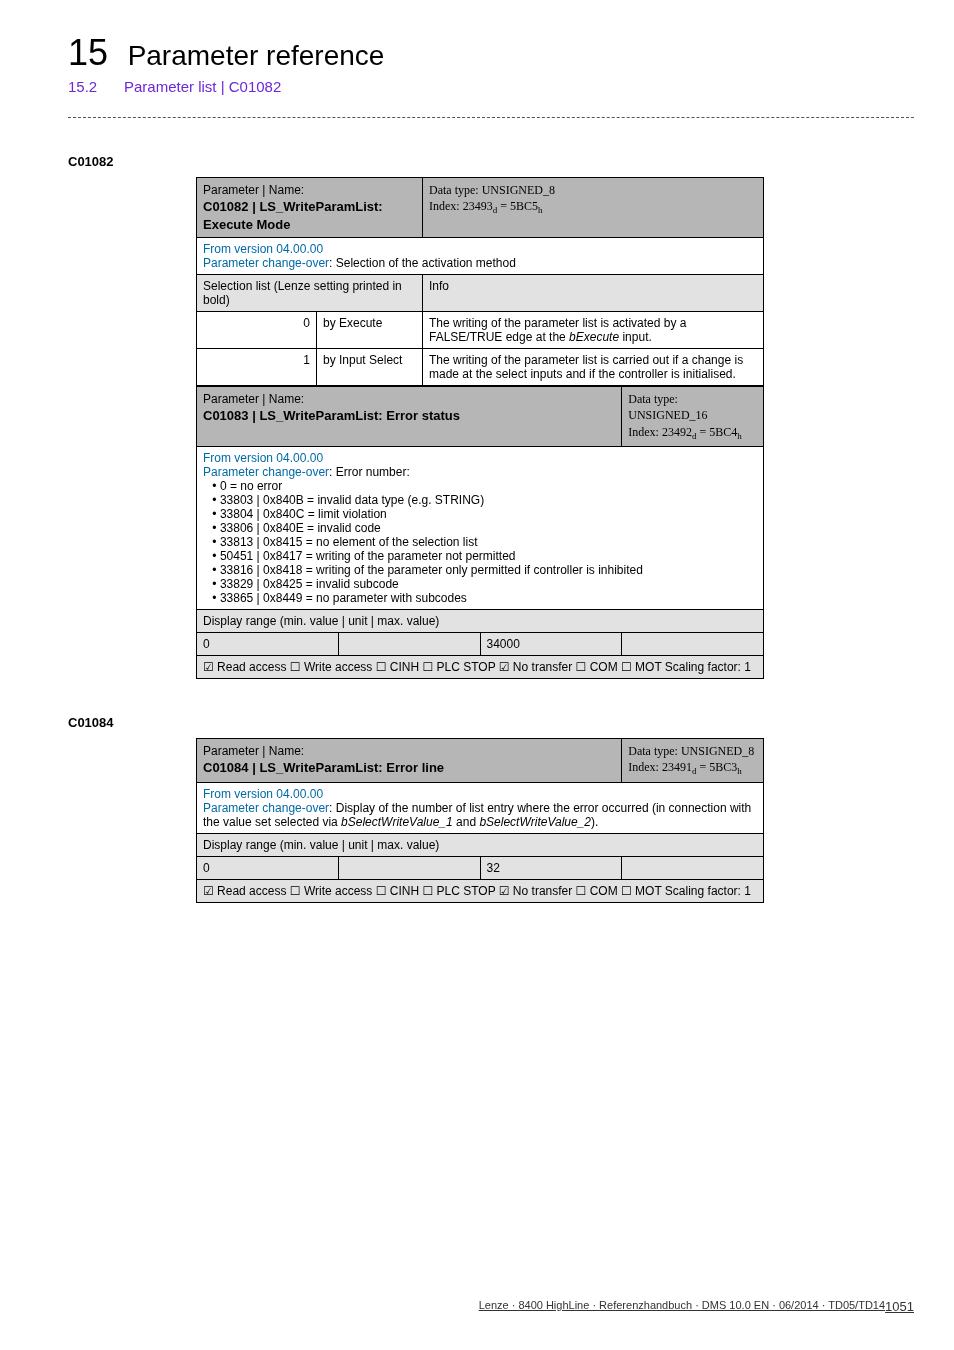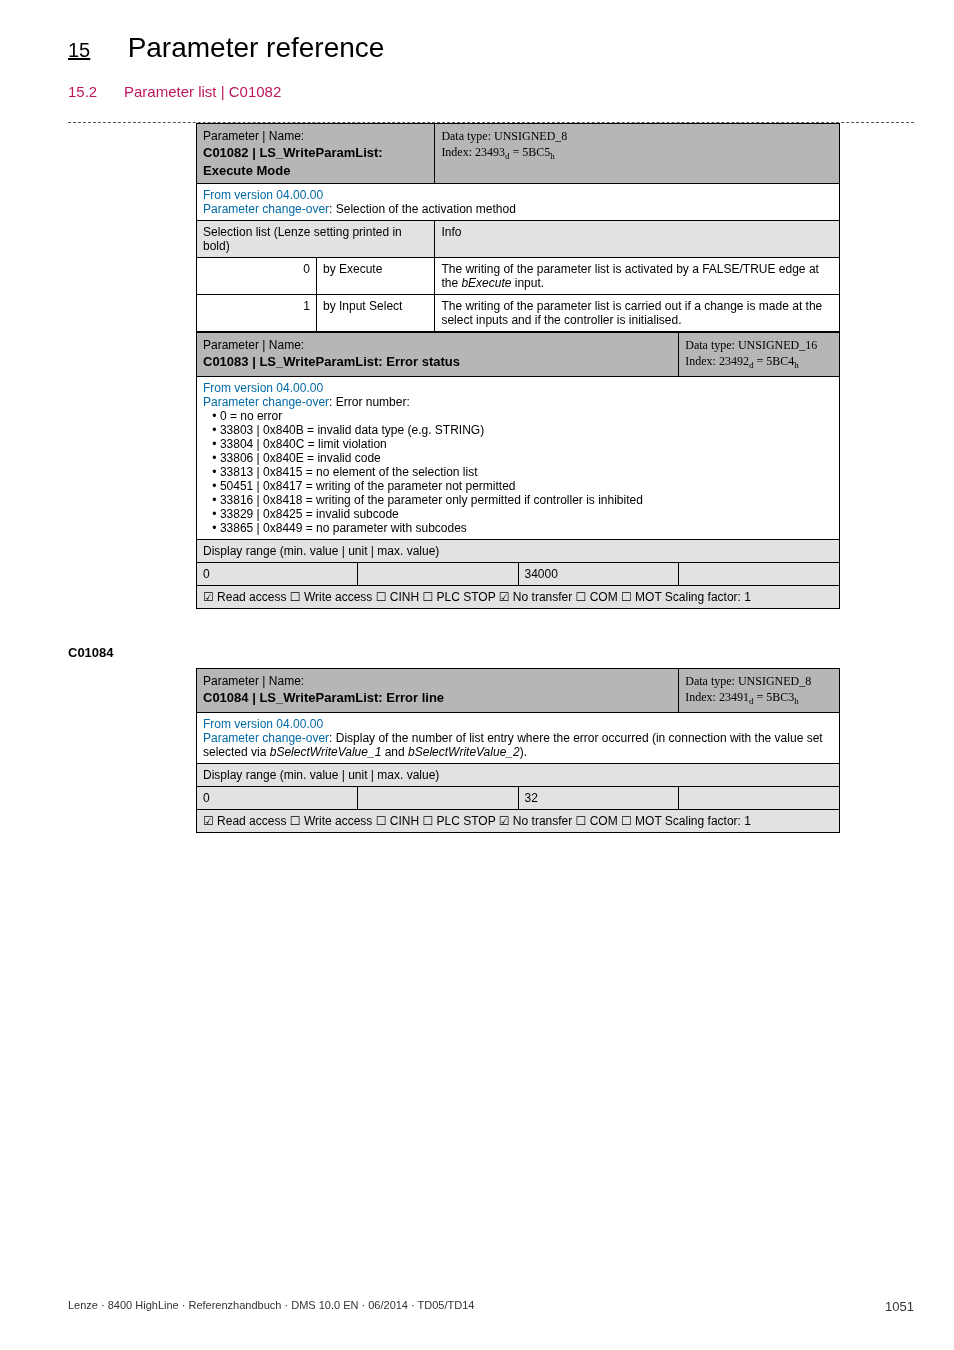--- a/index.html
+++ b/index.html
@@ -9,53 +9,52 @@
     background: #fff;
     font-family: "Segoe UI", "Myriad Pro", Arial, sans-serif;
     color: #000;
     font-size: 13px;
     position: relative;
   }
   .header {
     padding: 32px 40px 4px 68px;
   }
   .chapter-num {
-    font-size: 20px;
+    font-size: 36px;
     font-weight: 400;
     display: inline-block;
     width: 56px;
-    text-decoration: underline;
   }
   .chapter-title {
     font-size: 28px;
     font-weight: 400;
   }
   .subhead {
-    margin-top: 19px;
+    margin-top: 4px;
     display: flex;
     font-size: 15px;
-    color: #be185d;
+    color: #6d28d9;
   }
   .sub-num { width: 56px; }
   .hr {
     margin: 18px 40px 0 68px;
     border-bottom: 1.5px dashed #555;
   }
   .content {
     padding: 0 40px 0 68px;
   }
   .param-id {
     font-weight: bold;
     font-size: 13px;
     margin-top: 36px;
     margin-bottom: 8px;
   }
   .param-table {
     margin-left: 128px;
-    width: 644px;
+    width: 568px;
     border-collapse: collapse;
     font-size: 12px;
   }
   .param-table td, .param-table th {
     border: 1px solid #000;
     padding: 4px 6px;
     vertical-align: top;
     text-align: left;
     font-weight: normal;
   }
@@ -76,23 +75,24 @@
   .link { color: #006aa7; }
   .right { text-align: right !important; }
   .num-col { width: 120px; }
   .bold { font-weight: bold; }
   .footer-line {
     position: absolute;
     bottom: 36px;
     left: 68px;
     right: 40px;
     display: flex;
-    justify-content: space-between;
+    justify-content: flex-end;
     font-size: 11px;
     color: #333;
+    text-decoration: underline;
   }
   .footer-page { font-size: 13px; }
   .disp-val-cell { text-align: right; padding-right: 40px !important; }
   .subscript { font-size: 9px; vertical-align: sub; }
 </style>
 </head>
 <body>
 
 <div class="header">
   <div>
@@ -101,20 +101,21 @@
   </div>
   <div class="subhead">
     <span class="sub-num">15.2</span>
     <span>Parameter list | C01082</span>
   </div>
 </div>
 <div class="hr"></div>
 
 <div class="content">
 
+  <div class="param-id">C01082</div>
   <table class="param-table">
     <tbody>
         <tr class="hdr-row">
       <td colspan="2" class="pname-cell">
         <span class="param-label">Parameter | Name:</span><br>
         <span class="param-name">C01082 | LS_WriteParamList: Execute Mode</span>
       </td>
       <td class="datatype-cell">
         <span>Data type: UNSIGNED_8</span><br>
         <span><span>Index: 23493</span><span class="subscript">d</span><span> = 5BC5</span><span class="subscript">h</span></span>

